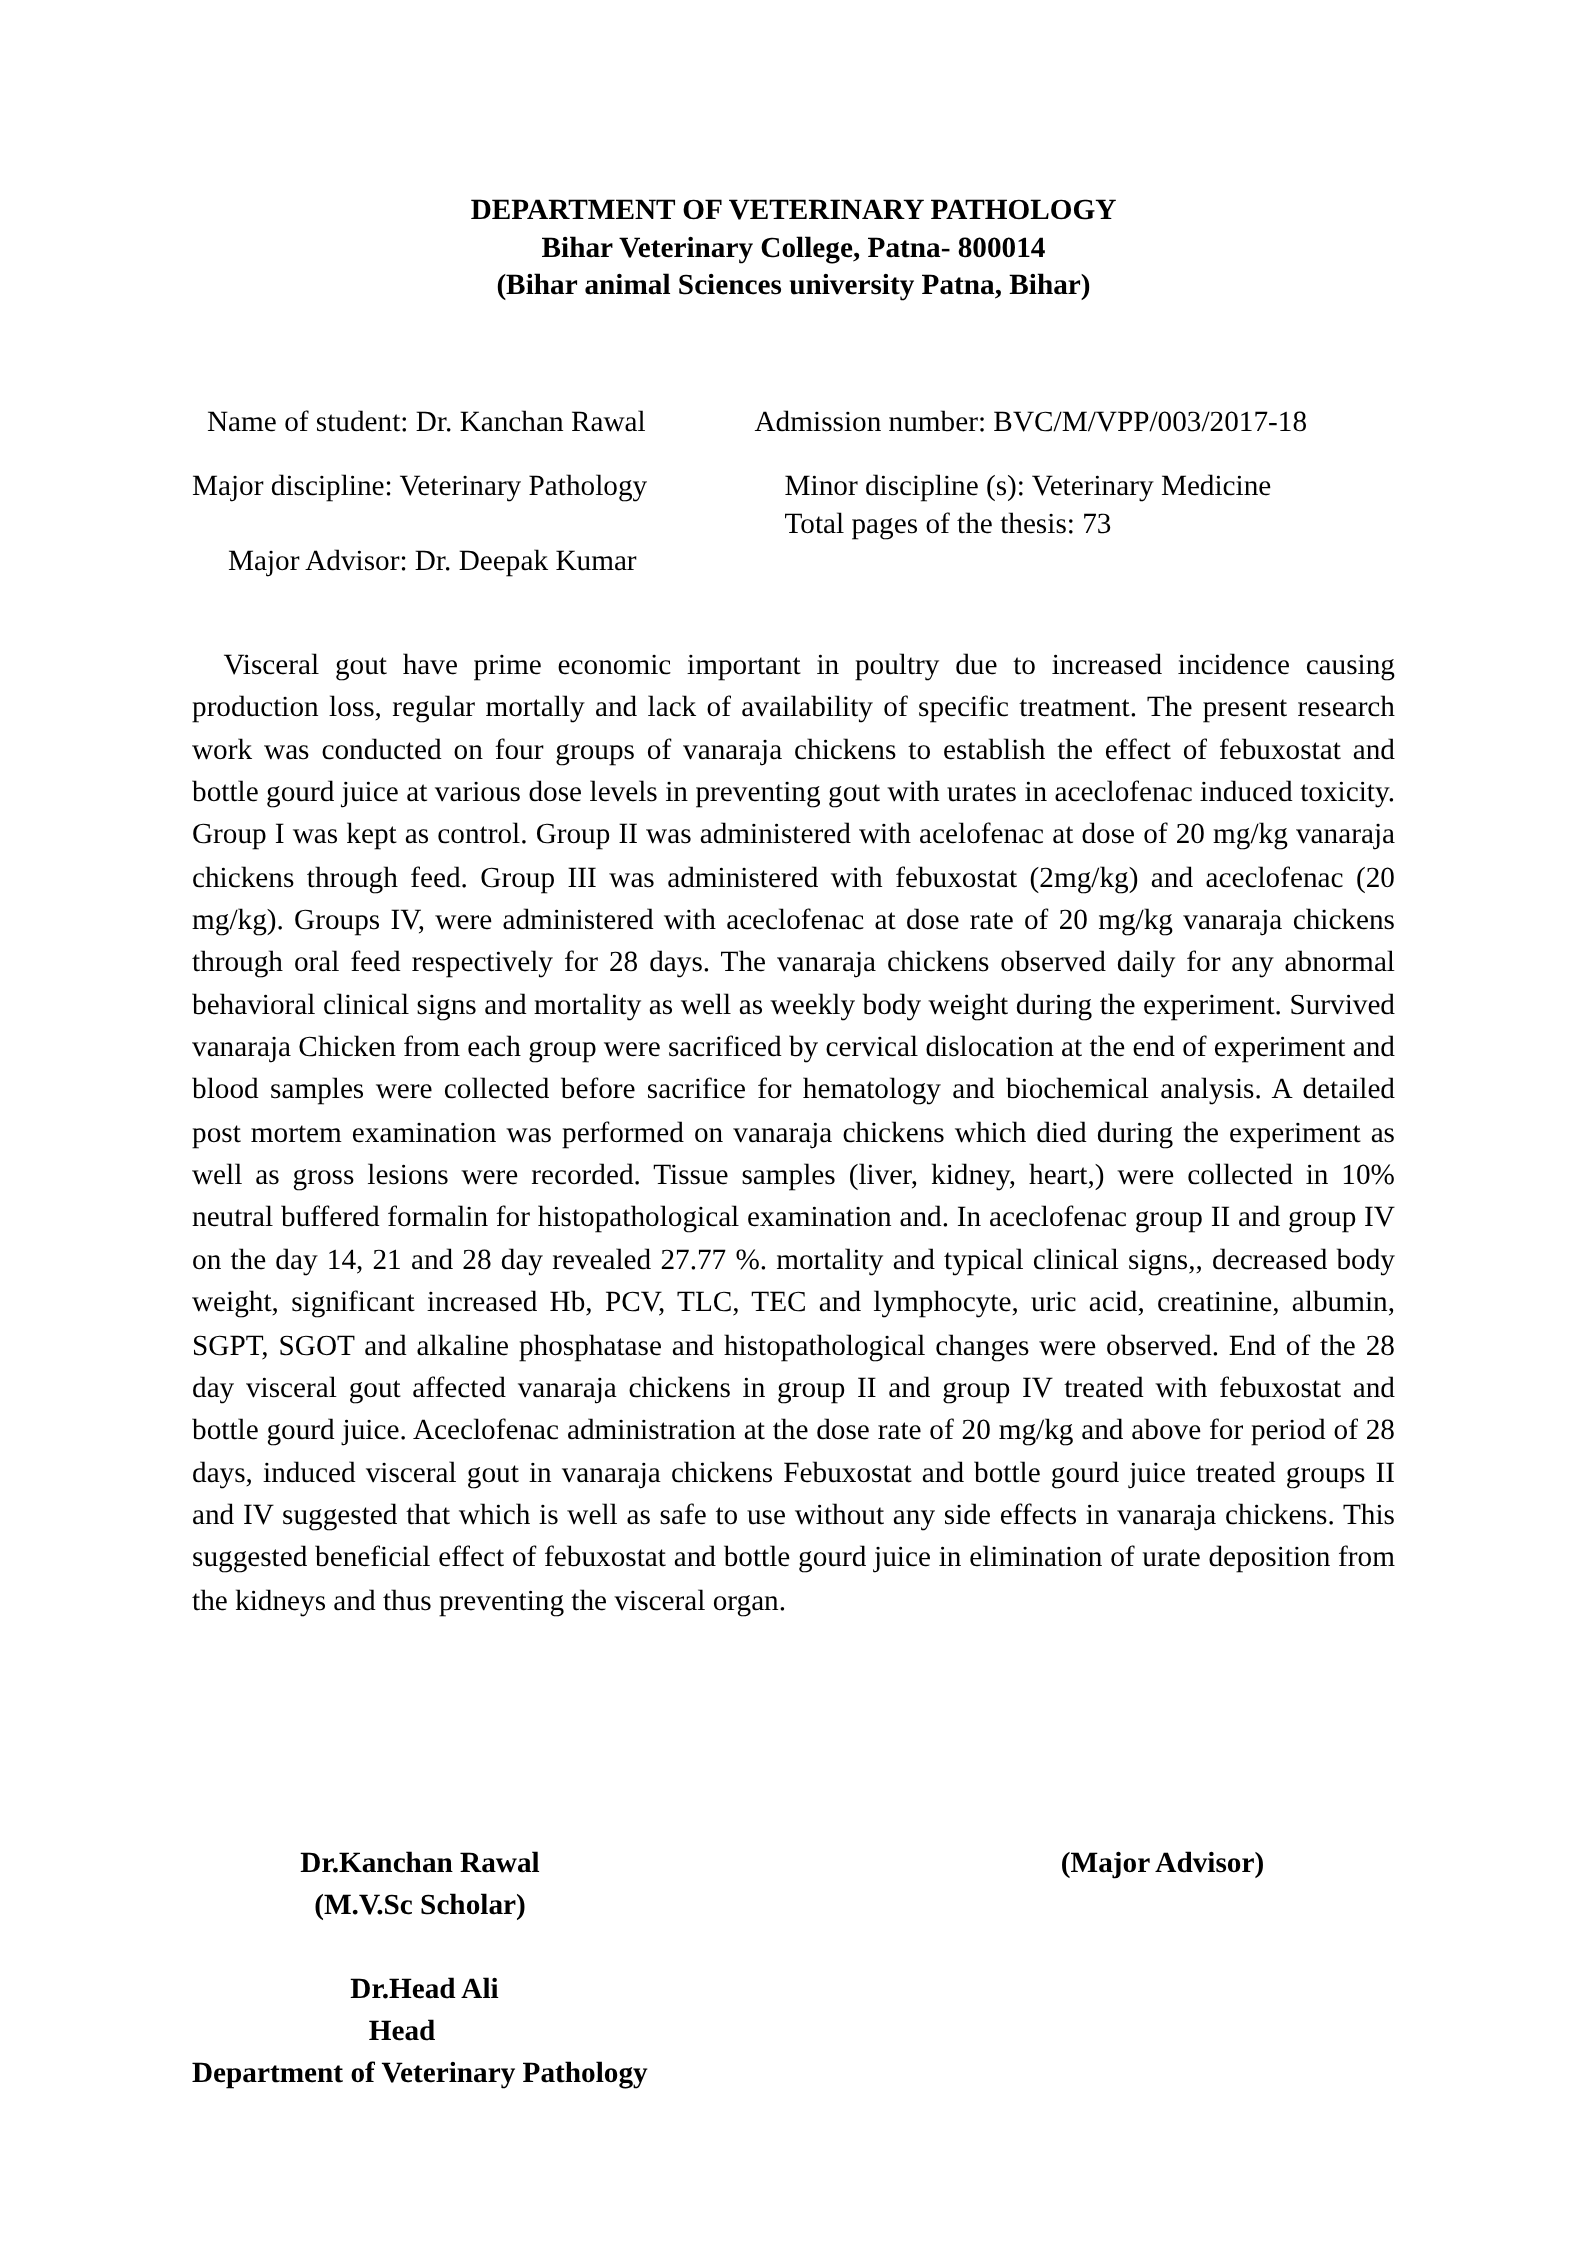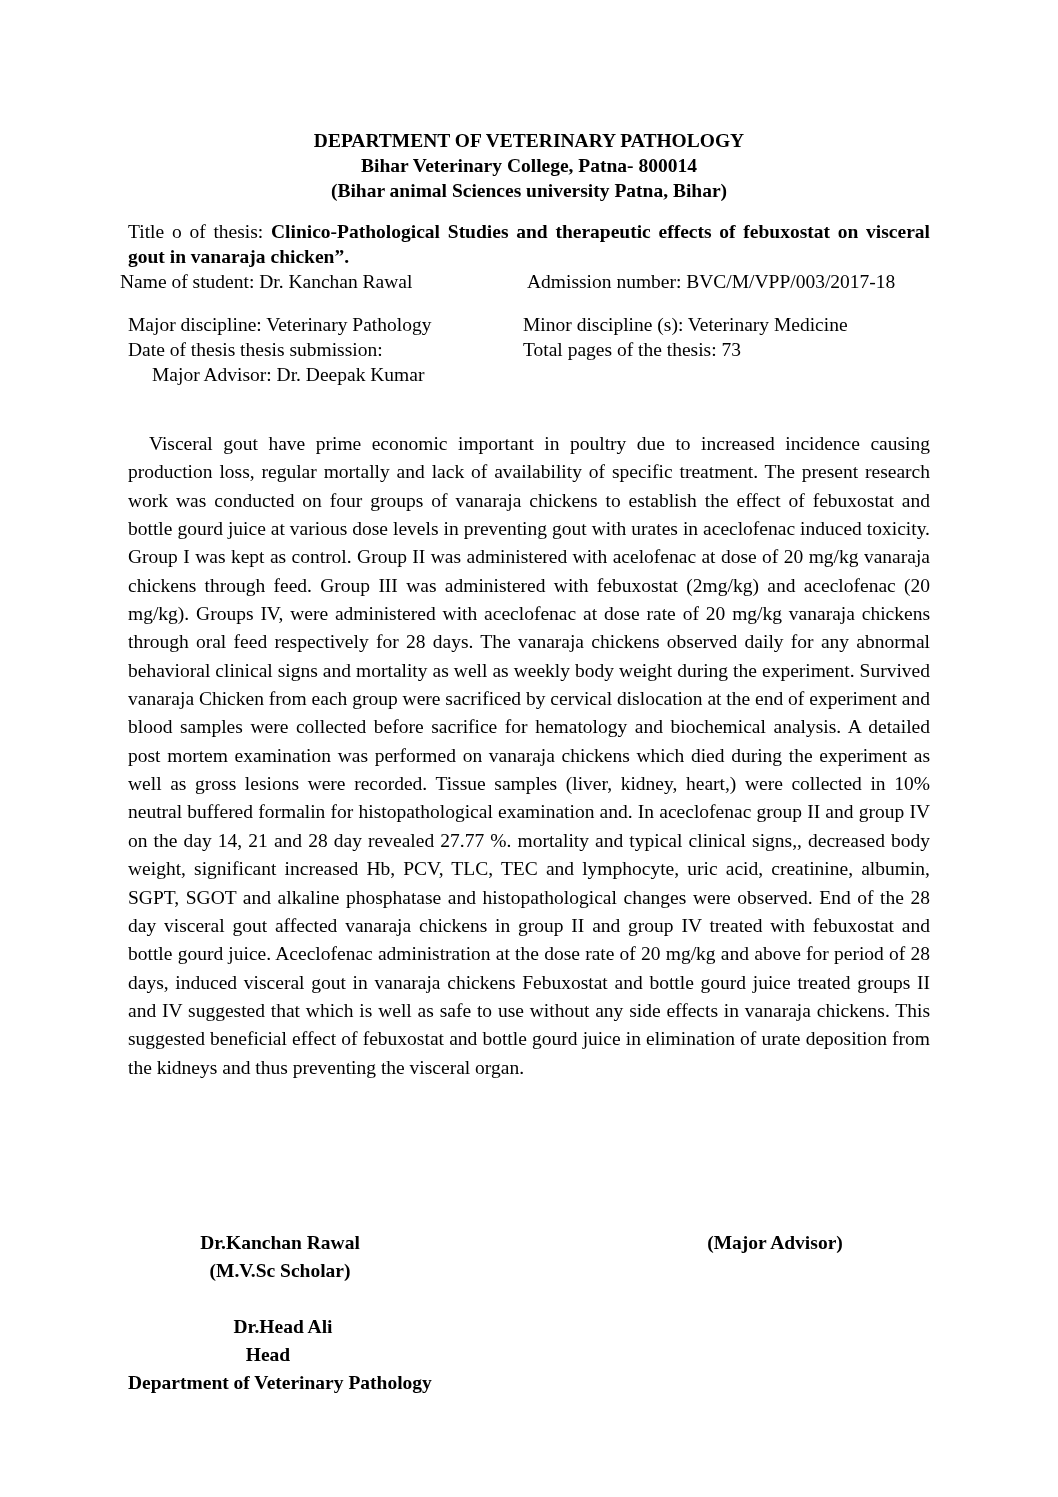--- a/index.html
+++ b/index.html
@@ -24,31 +24,27 @@
 <body>
 
 <div class="page">
 
   <div class="header">
     <div>DEPARTMENT OF VETERINARY PATHOLOGY</div>
     <div>Bihar Veterinary College, Patna- 800014</div>
     <div>(Bihar animal Sciences university Patna, Bihar)</div>
   </div>
 
-  <div class="title-block">
-    <span>Title o of thesis: </span><b>Clinico-Pathological Studies and therapeutic effects of febuxostat on visceral gout in vanaraja chicken”.</b>
-  </div>
 
-  <div class="abs" style="left:120px; top:269px;">Name of student: Dr. Kanchan Rawal</div>
-  <div class="abs" style="left:503px; top:269px;margin-left:24px;">Admission number:  BVC/M/VPP/003/2017-18</div>
+  <div class="abs" style="left:138px; top:269px;">Name of student: Dr. Kanchan Rawal</div>
+  <div class="abs" style="left:503px; top:269px;">Admission number:  BVC/M/VPP/003/2017-18</div>
 
   <div class="abs" style="left:128px; top:312px;">Major discipline:  Veterinary Pathology</div>
   <div class="abs" style="left:523px; top:312px;">Minor discipline (s): Veterinary Medicine</div>
 
-  <div class="abs" style="left:128px; top:337px;">Date of thesis thesis submission:</div>
   <div class="abs" style="left:523px; top:337px;">Total pages of the thesis: 73</div>
 
   <div class="abs" style="left:115px; top:362px;margin-left:37px;">Major Advisor:  Dr. Deepak Kumar</div>
 
   <div class="abstract">&nbsp;&nbsp;Visceral gout have prime economic important in poultry due to increased  incidence causing production loss, regular mortally and lack of availability of specific treatment. The present research work was conducted on four groups of vanaraja chickens to establish the effect of febuxostat and bottle gourd juice at various dose levels in preventing gout with urates in aceclofenac induced toxicity. Group I was kept as control. Group II was administered with acelofenac at dose of 20 mg/kg vanaraja chickens through feed. Group III was administered with febuxostat (2mg/kg) and aceclofenac (20 mg/kg). Groups IV, were administered with aceclofenac at dose rate of 20 mg/kg vanaraja chickens through oral feed respectively for 28 days. The vanaraja chickens observed daily for any abnormal behavioral clinical signs and mortality as well as weekly body weight during the experiment. Survived vanaraja Chicken from each group were sacrificed by cervical dislocation at the end of experiment and blood samples were collected before sacrifice for hematology and biochemical analysis. A detailed post mortem examination was performed on vanaraja chickens which died during the experiment as well as gross lesions were recorded. Tissue samples (liver, kidney, heart,) were collected in 10% neutral buffered formalin for histopathological examination and. In aceclofenac group II and group IV on the day 14, 21 and 28 day revealed 27.77 %. mortality and  typical clinical signs,, decreased body weight, significant increased Hb, PCV, TLC, TEC and lymphocyte, uric acid, creatinine, albumin, SGPT, SGOT and alkaline phosphatase  and histopathological changes  were observed. End of the 28 day visceral gout affected vanaraja chickens in group II and group IV treated with febuxostat and bottle gourd juice. Aceclofenac administration at the dose rate of 20 mg/kg and above for period of 28 days, induced visceral gout in vanaraja chickens Febuxostat and bottle gourd juice treated groups II and IV suggested that which is well as safe to use without any side effects in vanaraja chickens. This suggested beneficial effect of febuxostat and bottle gourd juice in elimination of urate deposition from the kidneys and thus preventing the visceral organ.</div>
 
   <div class="sig" style="left:150px; top:1200px; width:260px;">
     <div>Dr.Kanchan Rawal</div>
     <div>(M.V.Sc Scholar)</div>
   </div>

